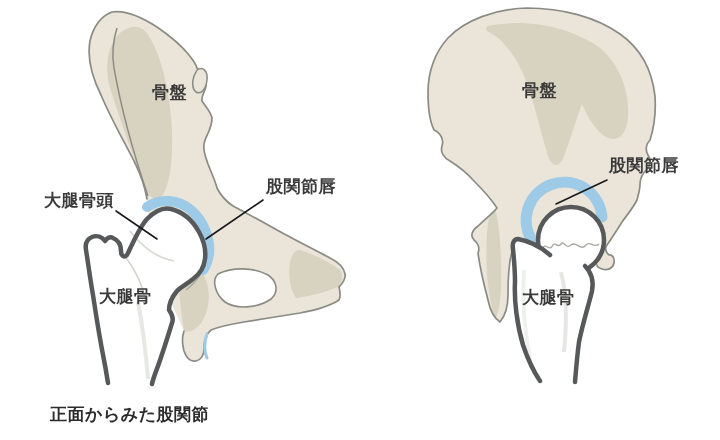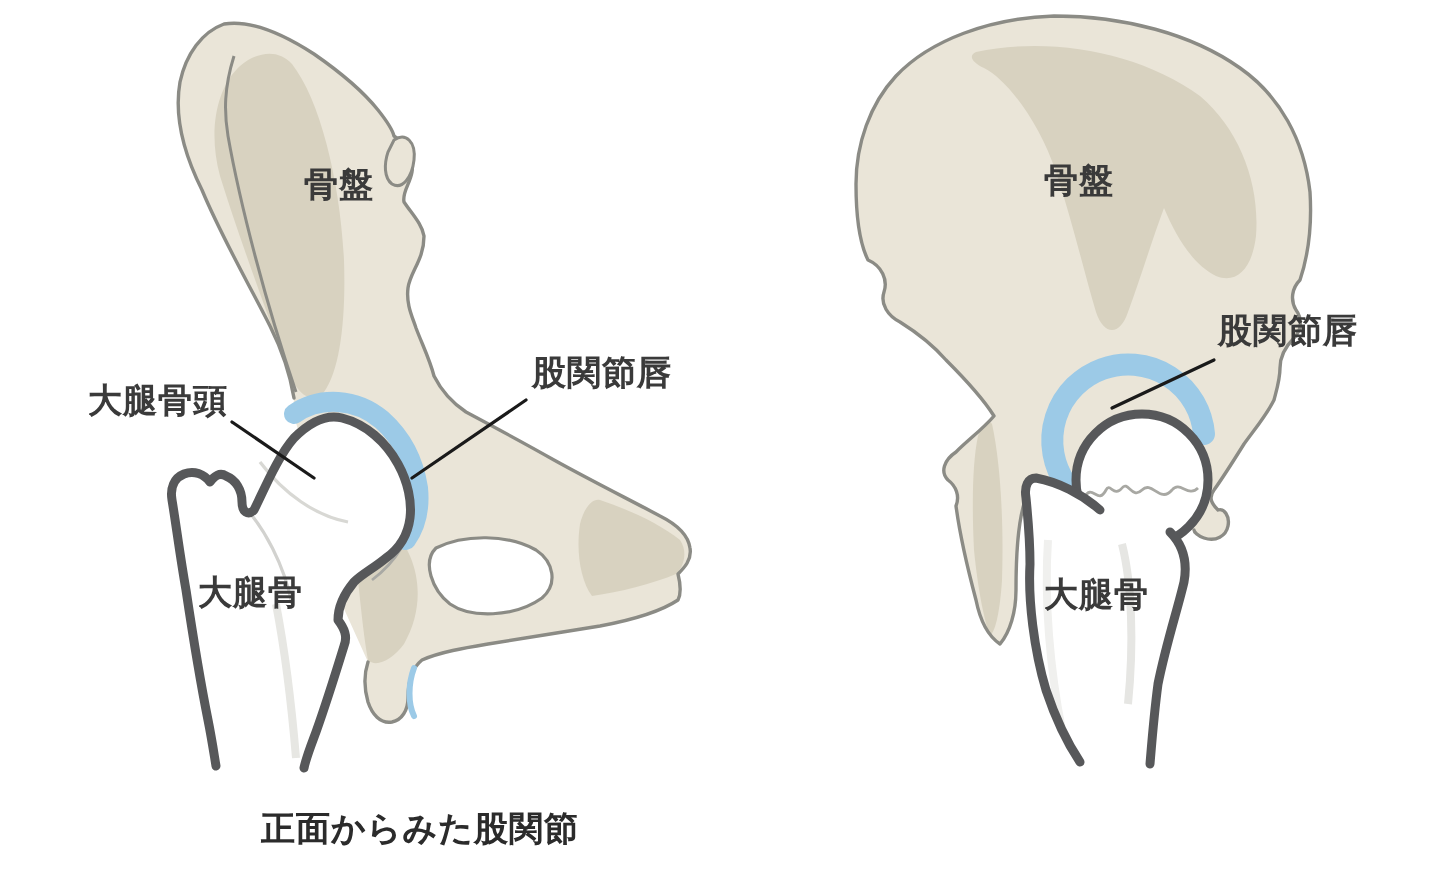--- a/index.html
+++ b/index.html
@@ -17,21 +17,21 @@
     font-weight:600;
     letter-spacing:0.5px;
     color:#3a3a3a;
     white-space:nowrap;
     line-height:1;
   }
   .fig-caption{
     position:absolute;
     top:405px;
     width:320px;
-    text-align:center;
+    text-align:left;
     font-size:17px;
     font-weight:600;
     letter-spacing:0.5px;
     color:#2b2b2b;
     white-space:nowrap;
     line-height:1.2;
   }
   .cap-front{left:50px;}
   .cap-side{left:389px;}
   .lbl-pelvis-front{left:152px;top:84px;}

